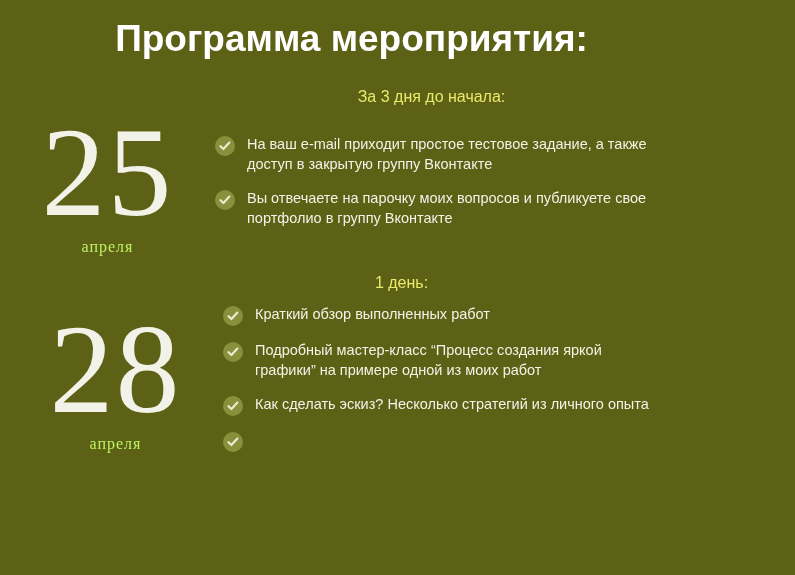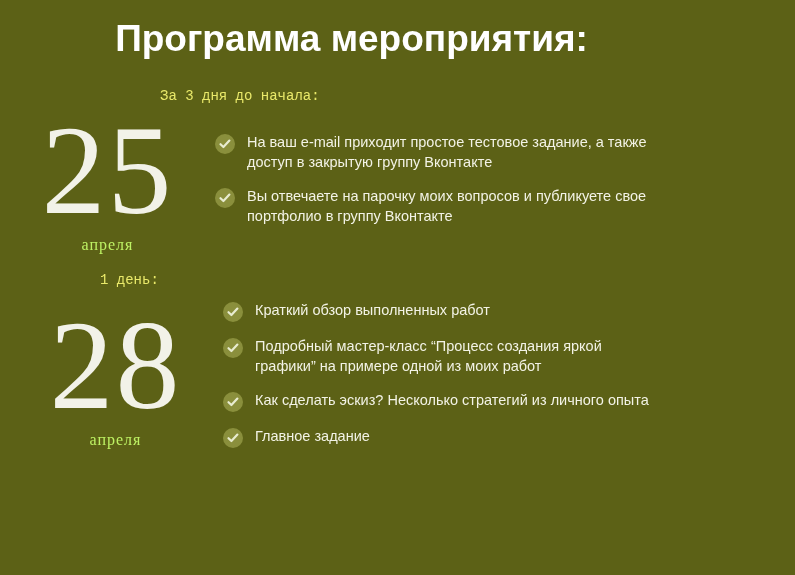--- a/index.html
+++ b/index.html
@@ -26,23 +26,23 @@
     font-weight: bold;
     text-align: center;
     padding-top: 18px;
     letter-spacing: 0px;
     font-family: "Liberation Sans", sans-serif;
   }
 
   
   .section-head {
     color: #e9e96a;
-    font-size: 14px;
-    text-align: left;
-    font-family: Liberation Mono, monospace;
+    font-size: 16px;
+    text-align: center;
+    font-family: Liberation Sans, sans-serif;
   }
   .head-1 {
     margin-top: 28px;
     padding-left: 160px;
   }
   .head-2 {
     margin-top: 18px;
     padding-left: 100px;
   }
 
@@ -183,19 +183,18 @@
         </span>
         <span class="item-text">Как сделать эскиз? Несколько стратегий из личного опыта</span>
       </div>
 
       <div class="item">
         <span class="check">
           <svg width="14" height="14" viewBox="0 0 14 14">
               <path d="M2.5 7.2 L5.4 10 L11.4 3.6" stroke="#e8ecd0" stroke-width="2.2" fill="none" stroke-linecap="round" stroke-linejoin="round"></path>
             </svg>
         </span>
-        <span class="item-text">Главное задание</span>
       </div>
 
     </div>
   </div>
 
 </div>
 
 </body></html>

